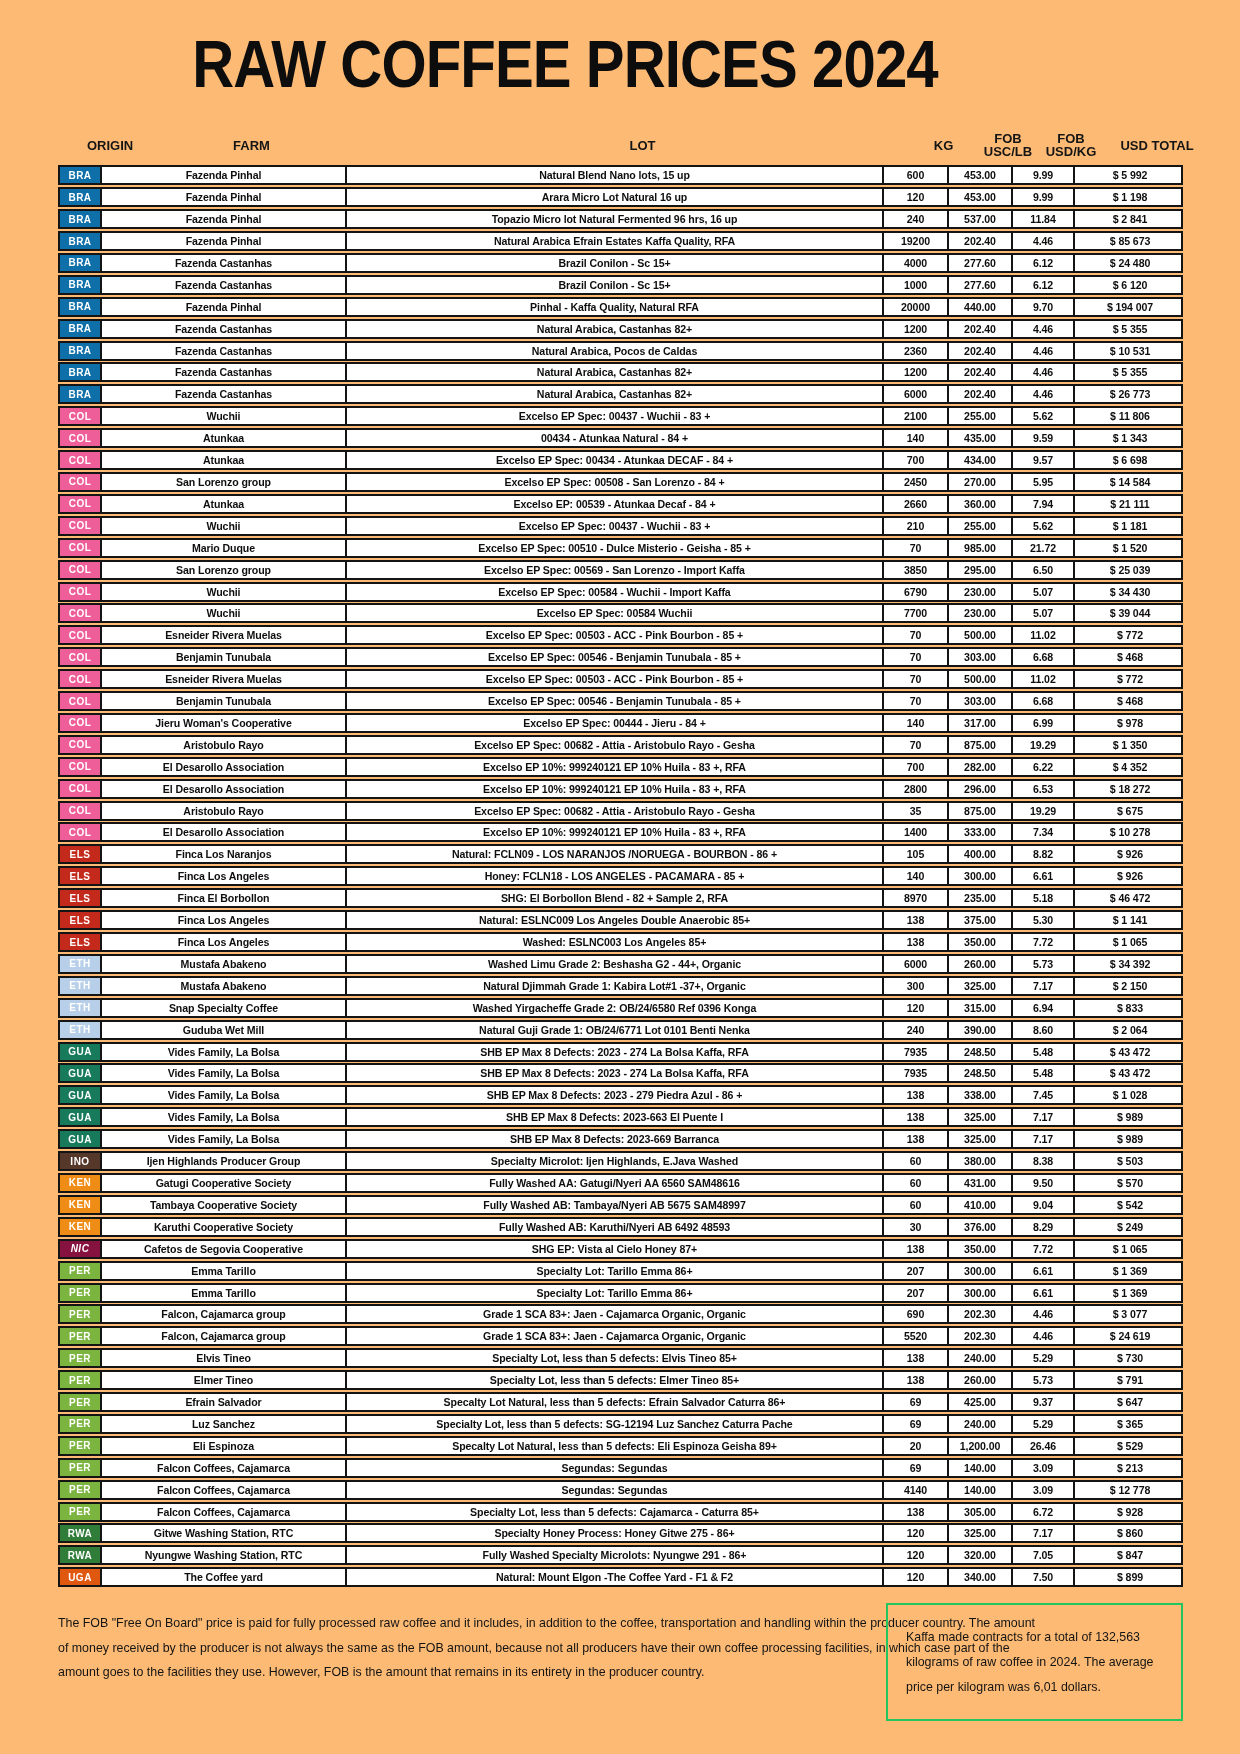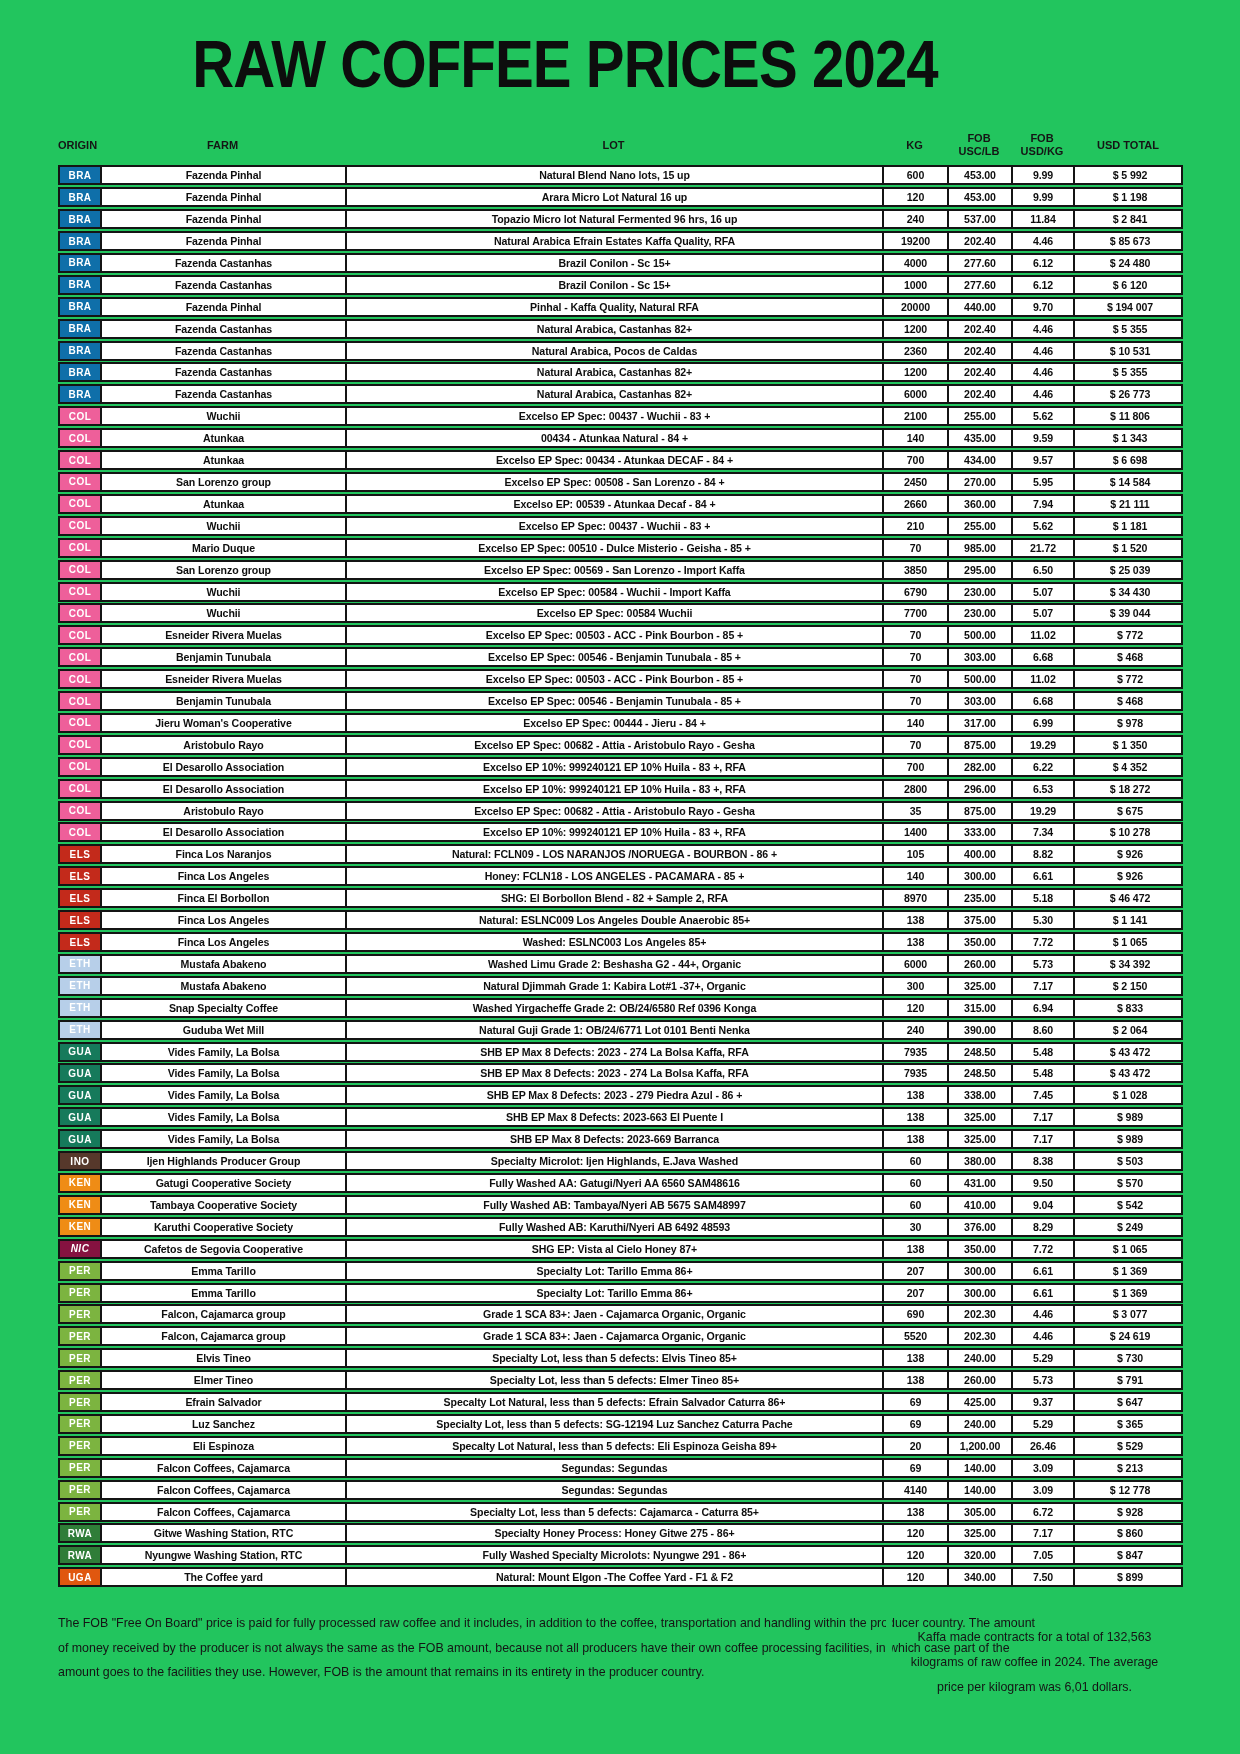--- a/index.html
+++ b/index.html
@@ -1,44 +1,44 @@
 <!DOCTYPE html>
 <html><head>
 <meta charset="utf-8">
 <style>
   html,body{margin:0;padding:0;background:#ffffff;}
   .page{
-    width:1240px;height:1754px;position:relative;background:#22c55e;
+    width:1240px;height:1754px;position:relative;background:#fdba74;
     font-family:"Liberation Sans",sans-serif;color:#111;overflow:hidden;box-sizing:border-box;
   }
   .title{
     margin:30px 0 0;text-align:center;font-weight:bold;font-size:66px;line-height:1.05;
     letter-spacing:-1px;transform:translateX(-55px) scaleX(.88);color:#0d0d0d;white-space:nowrap;
   }
   .table-wrap{padding:0 57px 0 58px;}
   .grid-cols{display:grid;grid-template-columns:42px 245px 537px 65px 64px 62px 110px;}
-  .thead{align-items:center;height:40px;margin-top:26px;font-size:11px;font-weight:bold;color:#151515;}
+  .thead{align-items:center;height:40px;margin-top:26px;font-size:13px;font-weight:bold;color:#151515;margin-left:29px;}
   .th{display:flex;flex-direction:column;align-items:center;justify-content:center;line-height:13px;text-align:center;white-space:nowrap;}
   .th-origin{align-items:flex-start;}
   .row{
     height:20px;margin-bottom:1.92px;border:2px solid #141414;box-sizing:border-box;background:#fff;
   }
   .cell{
     display:flex;align-items:center;justify-content:center;border-right:2px solid #141414;
     font-size:10.6px;font-weight:bold;white-space:nowrap;overflow:hidden;letter-spacing:-.1px;color:#0e0e0e;
   }
   .cell:last-child{border-right:none;}
   .cell.origin{color:#ffffff;font-size:10px;letter-spacing:.5px;}
   .footer{position:relative;margin:24px 57px 0 58px;font-size:12.4px;line-height:24.5px;color:#141414;}
   .notes{width:985px;}
   .notes p{margin:0 0 0;}
   .notes .spacer{height:12px;}
   .note-box{
-    position:absolute;top:-8px;right:0;width:297px;height:118px;border:6px solid #22c55e;
-    display:flex;align-items:center;justify-content:center;text-align:center;box-sizing:border-box;
+    position:absolute;top:-8px;right:0;width:297px;height:118px;border:2px solid #22c55e;
+    display:flex;align-items:center;justify-content:center;box-sizing:border-box;
     padding:10px 18px;font-size:12.4px;line-height:25px;
   }
 </style>
 </head>
 <body>
 
 <div class="page">
 
   <h1 class="title">RAW COFFEE PRICES 2024</h1>
 

